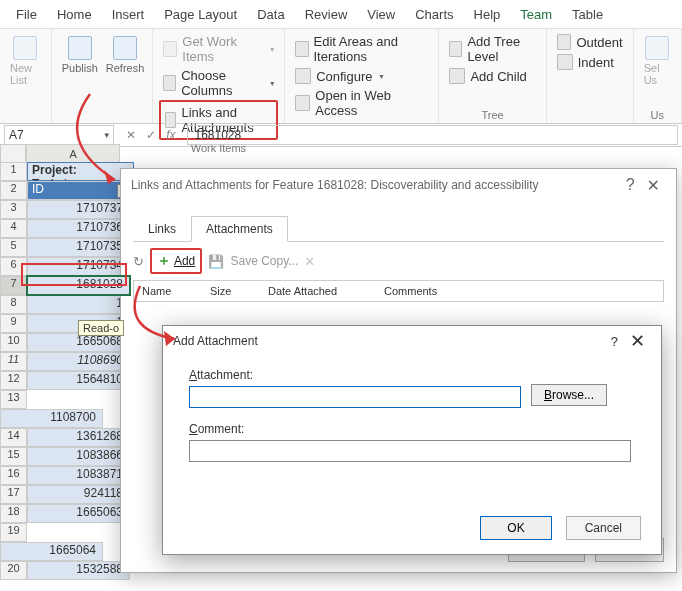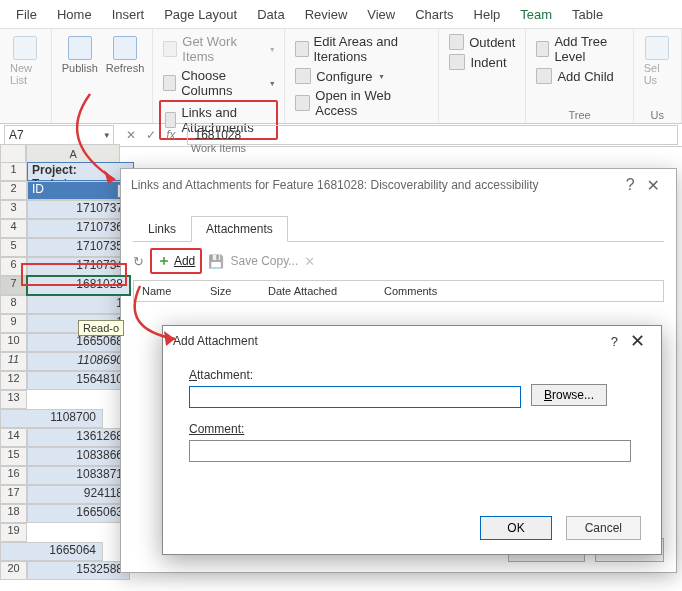--- a/index.html
+++ b/index.html
@@ -125,45 +125,45 @@
           <div class="ic"></div>
           <span>Configure</span>
         </div>
       <div class="smallbtn">
           <div class="ic"></div>
           <span>Open in Web Access</span>
         </div>
     </div>
     <div class="label"></div>
   </div>
+  <div class="rgroup" style="width:112px;">
+    <div>
+      <div class="smallbtn">
+          <div class="ic"></div>
+          <span>Add Tree Level</span>
+        </div>
+      <div class="smallbtn">
+          <div class="ic"></div>
+          <span>Add Child</span>
+        </div>
+    </div>
+    <div class="label">Tree</div>
+  </div>
   <div class="rgroup" style="width:74px;">
     <div>
       <div class="smallbtn">
           <div class="ic"></div>
           <span>Outdent</span>
         </div>
       <div class="smallbtn">
           <div class="ic"></div>
           <span>Indent</span>
         </div>
     </div>
     <div class="label"></div>
-  </div>
-  <div class="rgroup" style="width:112px;">
-    <div>
-      <div class="smallbtn">
-          <div class="ic"></div>
-          <span>Add Tree Level</span>
-        </div>
-      <div class="smallbtn">
-          <div class="ic"></div>
-          <span>Add Child</span>
-        </div>
-    </div>
-    <div class="label">Tree</div>
   </div>
   <div class="rgroup" style="width:42px;">
     <div class="bigbtn disabled">
         <div class="ic"></div>
         <span>Sel Us</span>
       </div>
     <div class="label">Us</div>
   </div>
 </div>
 
@@ -322,21 +322,21 @@
     <div class="spacer"></div>
     <span class="close" style="font-size:13px;">?</span>
     <span class="close">✕</span>
   </div>
   <div class="d2body">
     <div class="fldlabel"><span class="underline">A</span><span>ttachment:</span></div>
     <div style="display:flex;align-items:center;">
       <div class="txtinput"></div>
       <button class="browse"><span class="underline">B</span>rowse...</button>
     </div>
-    <div class="fldlabel" style="margin-top:14px;text-decoration:underline;"><span class="underline">C</span><span>omment:</span></div>
+    <div class="fldlabel" style="margin-top:14px;"><span class="underline">C</span><span>omment:</span></div>
     <div class="txtinput2"></div>
   </div>
   <div class="d2foot">
     <button class="okbtn">OK</button>
     <button class="btn">Cancel</button>
   </div>
 </div>
 
 <svg class="arrow" style="left:60px;top:92px;width:80px;height:100px;">
     <path d="M30,2 Q-5,50 55,88" stroke="#d93838" stroke-width="2.5" fill="none"></path>

